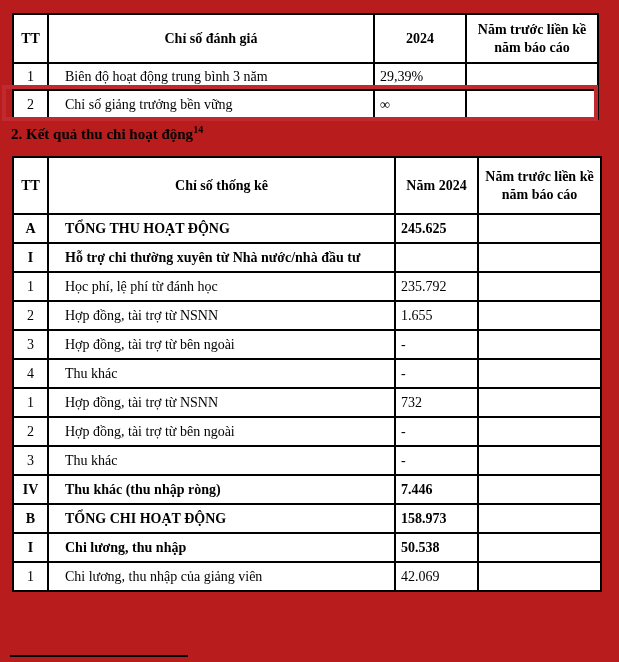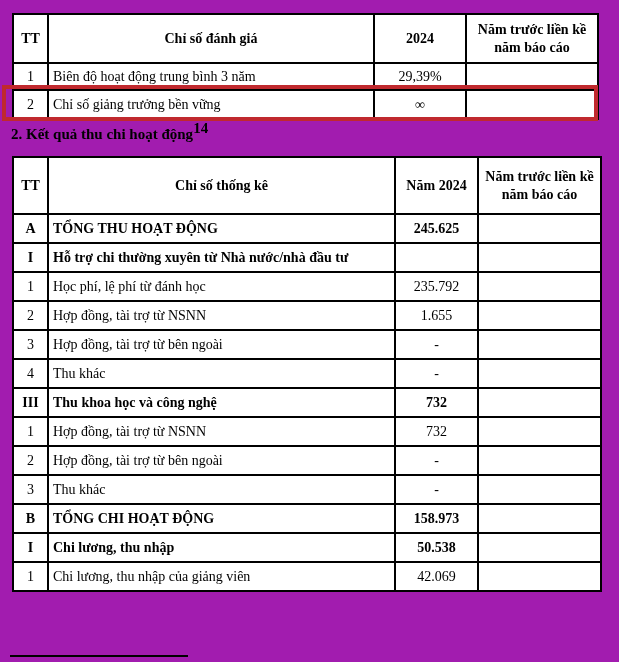--- a/index.html
+++ b/index.html
@@ -7,43 +7,43 @@
   body {
     width: 619px; height: 662px;
     background: #ffffff;
     font-family: "Liberation Serif", "DejaVu Serif", serif;
     color: #000000;
   }
   .page {
     position: relative;
     width: 619px; height: 662px;
     overflow: hidden;
-    background: #a21caf;
+    background: #b91c1c;
   }
   table {
     border-collapse: collapse;
     table-layout: fixed;
     position: absolute;
     background: #ffffff;
   }
   th, td {
     border: 2px solid #000000;
     padding: 1px 5px;
     vertical-align: middle;
     font-size: 14px;
     overflow: hidden;
   }
   th {
     font-weight: bold;
     text-align: center;
     line-height: 1.25;
   }
   td.tt-col { text-align: center; }
-  td.label-col { text-align: left; padding-left: 4px; }
-  td.value-col { text-align: center; }
+  td.label-col { text-align: left; padding-left: 16px; }
+  td.value-col { text-align: left; }
   td.prev-col {}
   tr.bold-row td { font-weight: bold; }
 
   #table1 { left: 12px; top: 13px; width: 585px; }
   #table1 tr.hdr { height: 49px; }
   #table1 tr.r1 { height: 27px; }
   #table1 tr.r2 { height: 29px; }
 
   #table2 { left: 12px; top: 156px; width: 588px; }
   #table2 tr.hdr { height: 57px; }
@@ -58,21 +58,21 @@
     z-index: 5;
   }
   .section-heading {
     position: absolute;
     left: 11px; top: 126px;
     font-size: 15px;
     font-weight: bold;
     white-space: nowrap;
   }
   .section-heading sup {
-    font-size: 15px;
+    font-size: 10px;
     line-height: 0;
   }
   .footnote-separator {
     position: absolute;
     left: 10px; top: 655px;
     width: 178px; height: 0;
     border-top: 2px solid #000000;
   }
 </style>
 </head>
@@ -160,42 +160,42 @@
           <td class="label-col">Hợp đồng, tài trợ từ bên ngoài</td>
           <td class="value-col">-</td>
           <td class="prev-col"></td>
         </tr>
         <tr>
           <td class="tt-col">4</td>
           <td class="label-col">Thu khác</td>
           <td class="value-col">-</td>
           <td class="prev-col"></td>
         </tr>
-        <tr class="bold-row">
-          <td class="tt-col">III</td>
-          <td class="label-col">Thu khoa học và công nghệ</td>
-          <td class="value-col">732</td>
-          <td class="prev-col"></td>
-        </tr>
         <tr>
           <td class="tt-col">1</td>
           <td class="label-col">Hợp đồng, tài trợ từ NSNN</td>
           <td class="value-col">732</td>
           <td class="prev-col"></td>
         </tr>
         <tr>
           <td class="tt-col">2</td>
           <td class="label-col">Hợp đồng, tài trợ từ bên ngoài</td>
           <td class="value-col">-</td>
           <td class="prev-col"></td>
         </tr>
         <tr>
           <td class="tt-col">3</td>
           <td class="label-col">Thu khác</td>
           <td class="value-col">-</td>
+          <td class="prev-col"></td>
+        </tr>
+        <tr class="bold-row">
+          <td class="tt-col">IV</td>
+          <td class="label-col">Thu khác (thu nhập ròng)</td>
+          <td class="value-col">7.446</td>
           <td class="prev-col"></td>
         </tr>
         <tr class="bold-row">
           <td class="tt-col">B</td>
           <td class="label-col">TỔNG CHI HOẠT ĐỘNG</td>
           <td class="value-col">158.973</td>
           <td class="prev-col"></td>
         </tr>
         <tr class="bold-row">
           <td class="tt-col">I</td>

